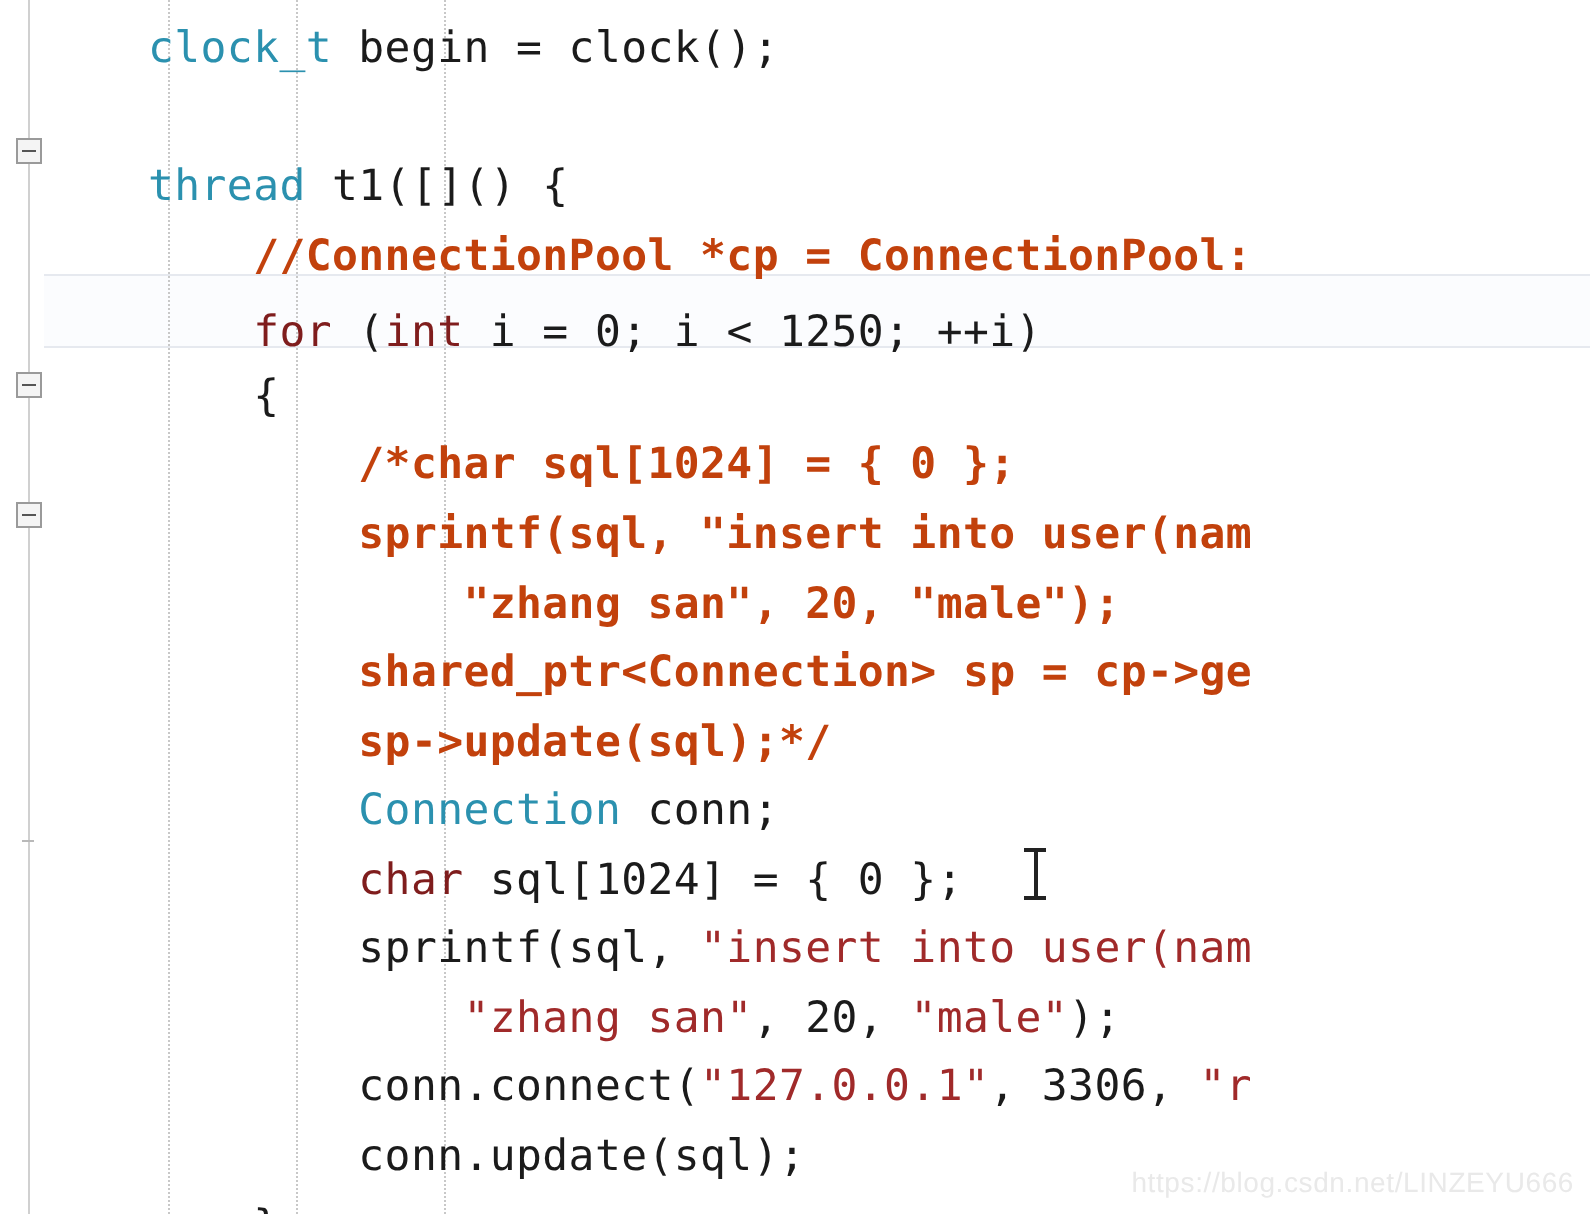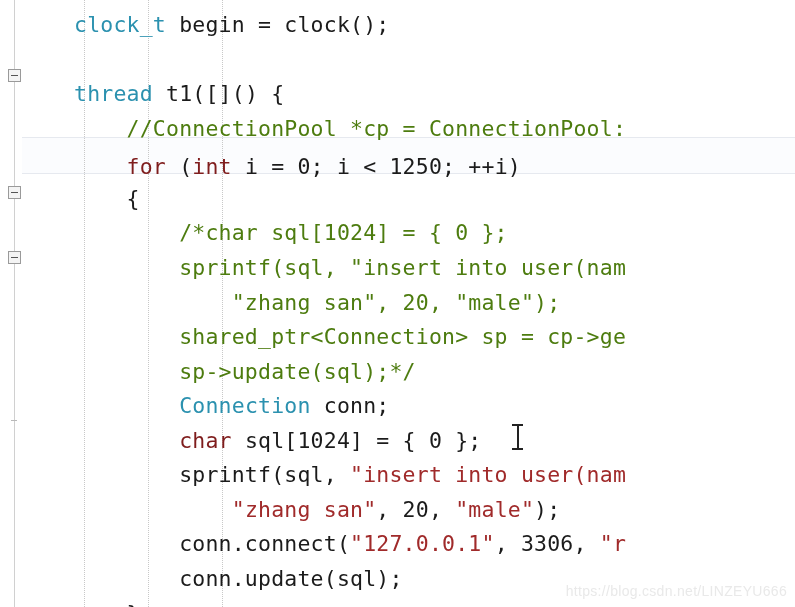--- a/index.html
+++ b/index.html
@@ -93,21 +93,21 @@
     width: 773px;
     height: 35px;
     border-top: 1px solid #e6e9ef;
     border-bottom: 1px solid #e6e9ef;
     background: #fbfcfe;
   }
 
   
   .tok-type    { color: #2b91af; }
   .tok-keyword { color: #7f1d1d; }
-  .tok-comment { color: #4d7c0f; }
+  .tok-comment { color: #c2410c; font-weight: bold; }
   .tok-string  { color: #a02a2a; }
   .tok-plain   { color: #1b1b1b; }
 
   
   .ibeam {
     position: absolute;
     width: 11px;
     height: 26px;
     pointer-events: none;
   }

